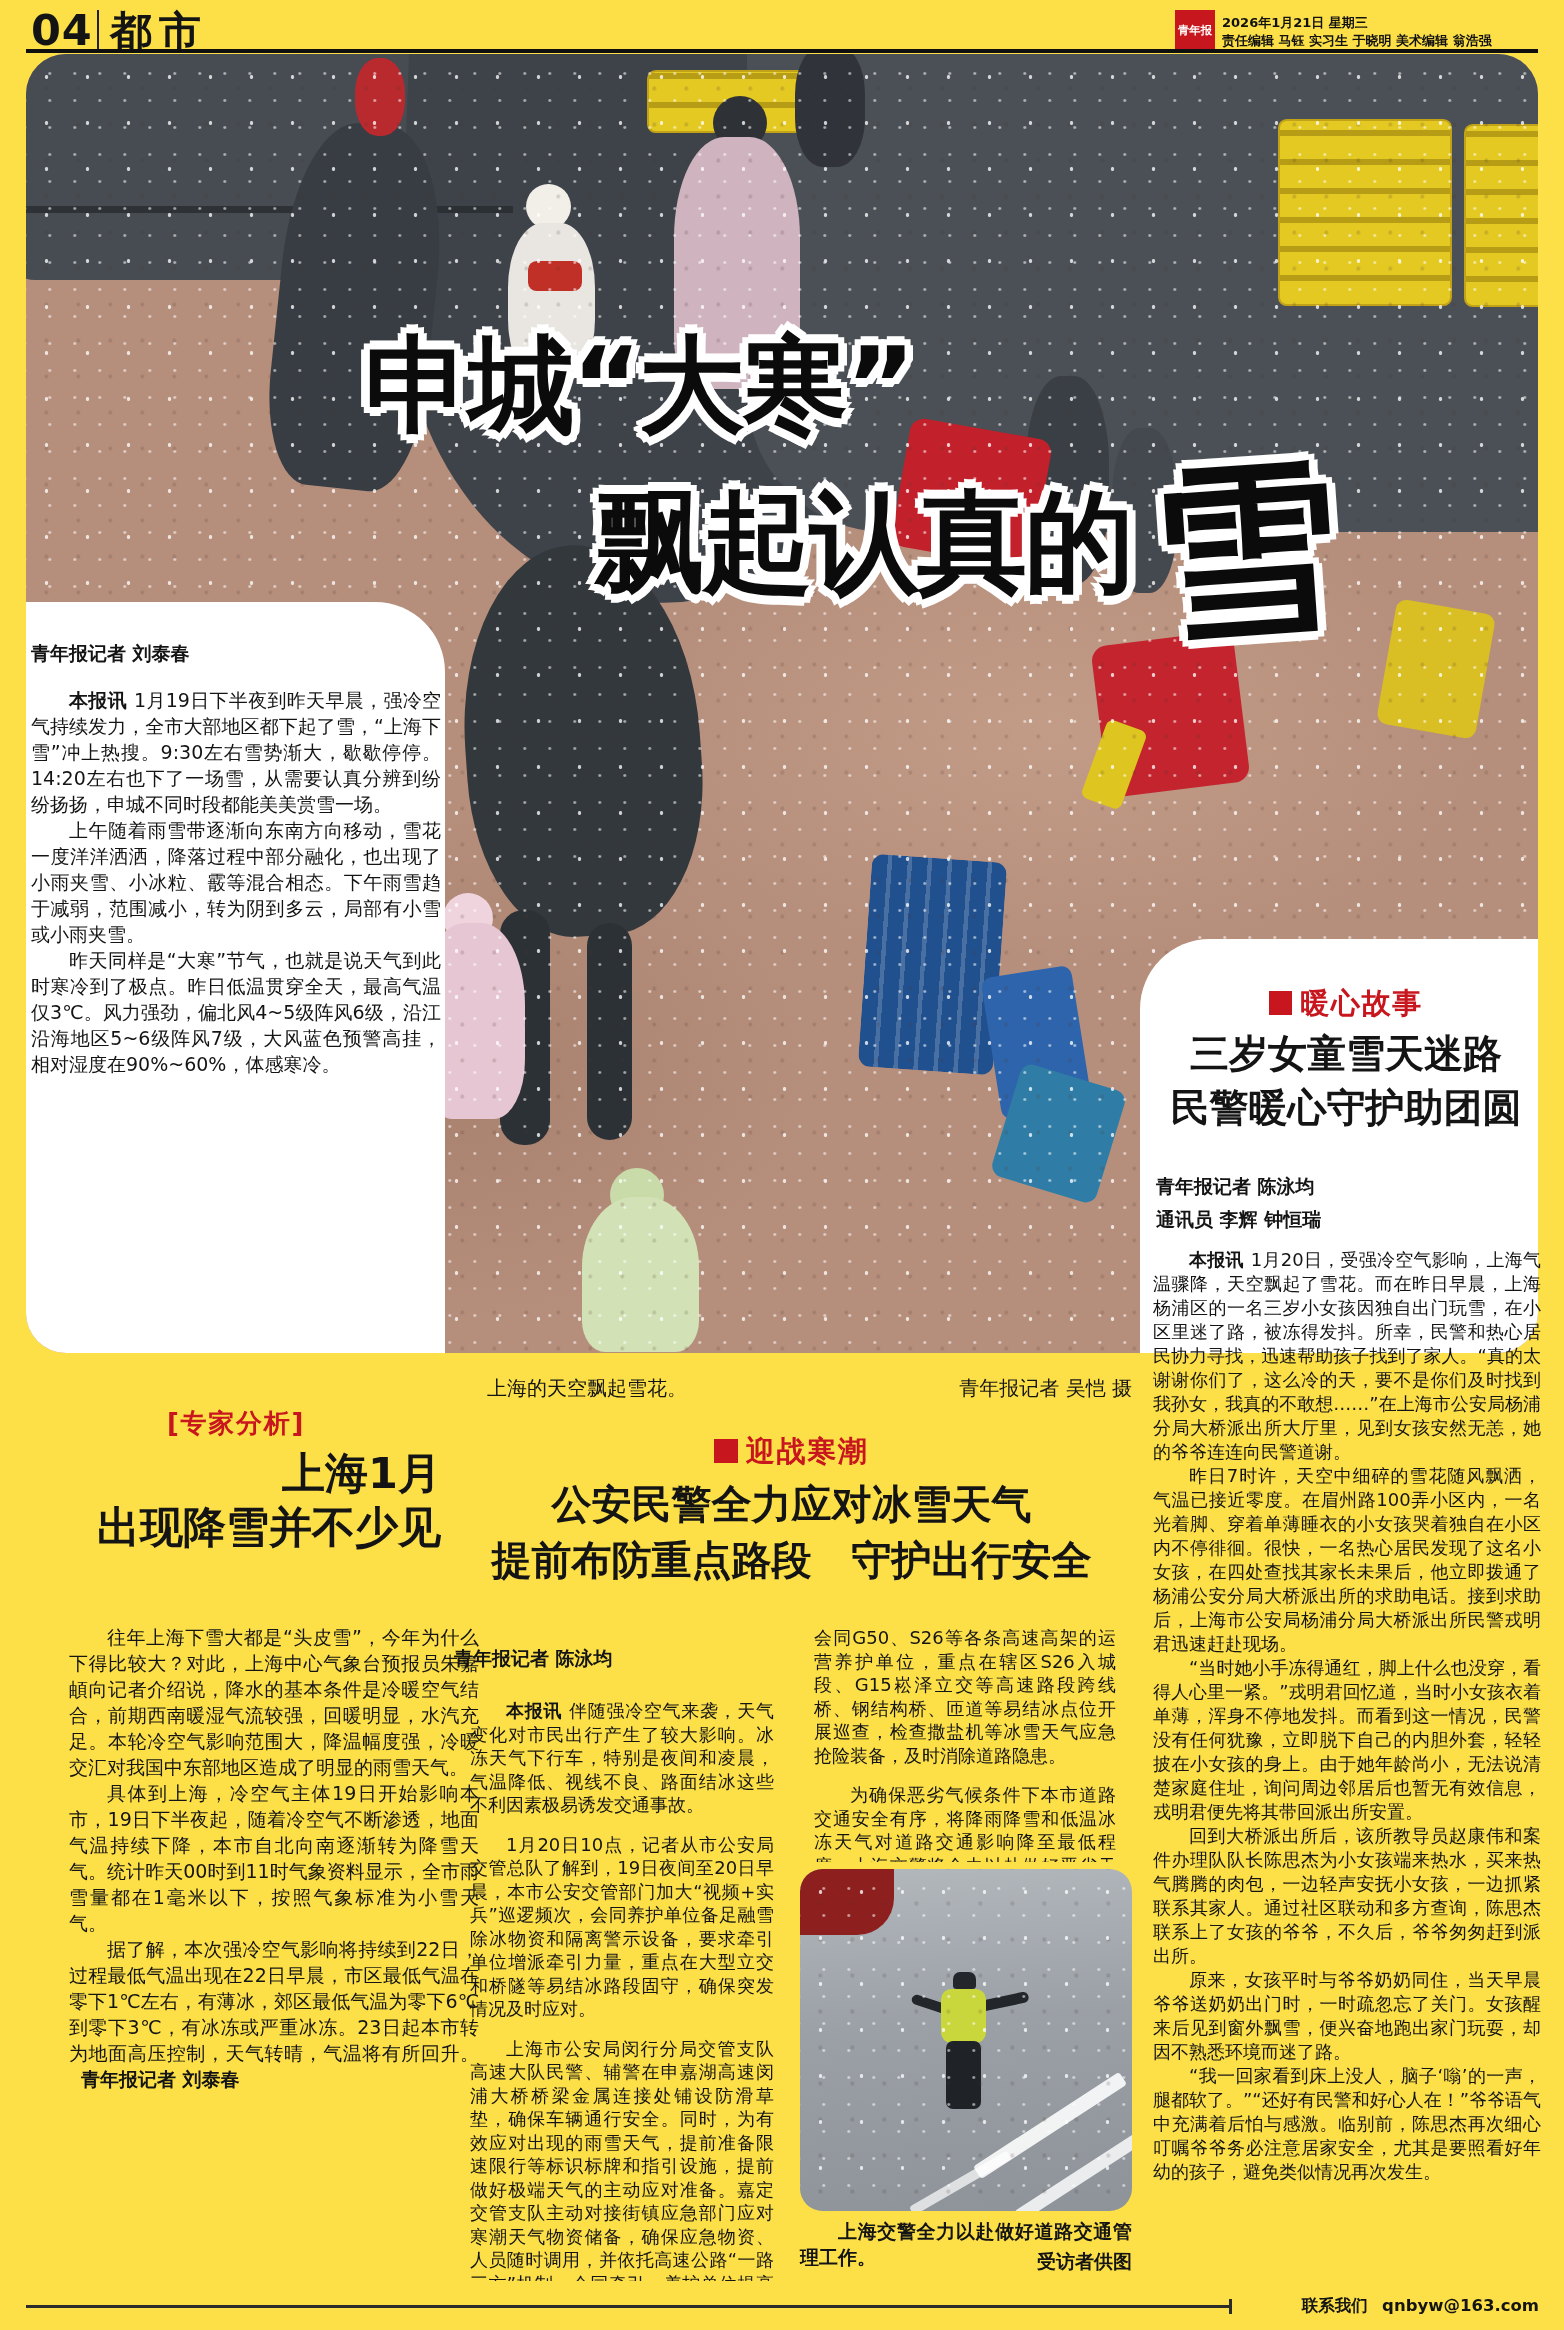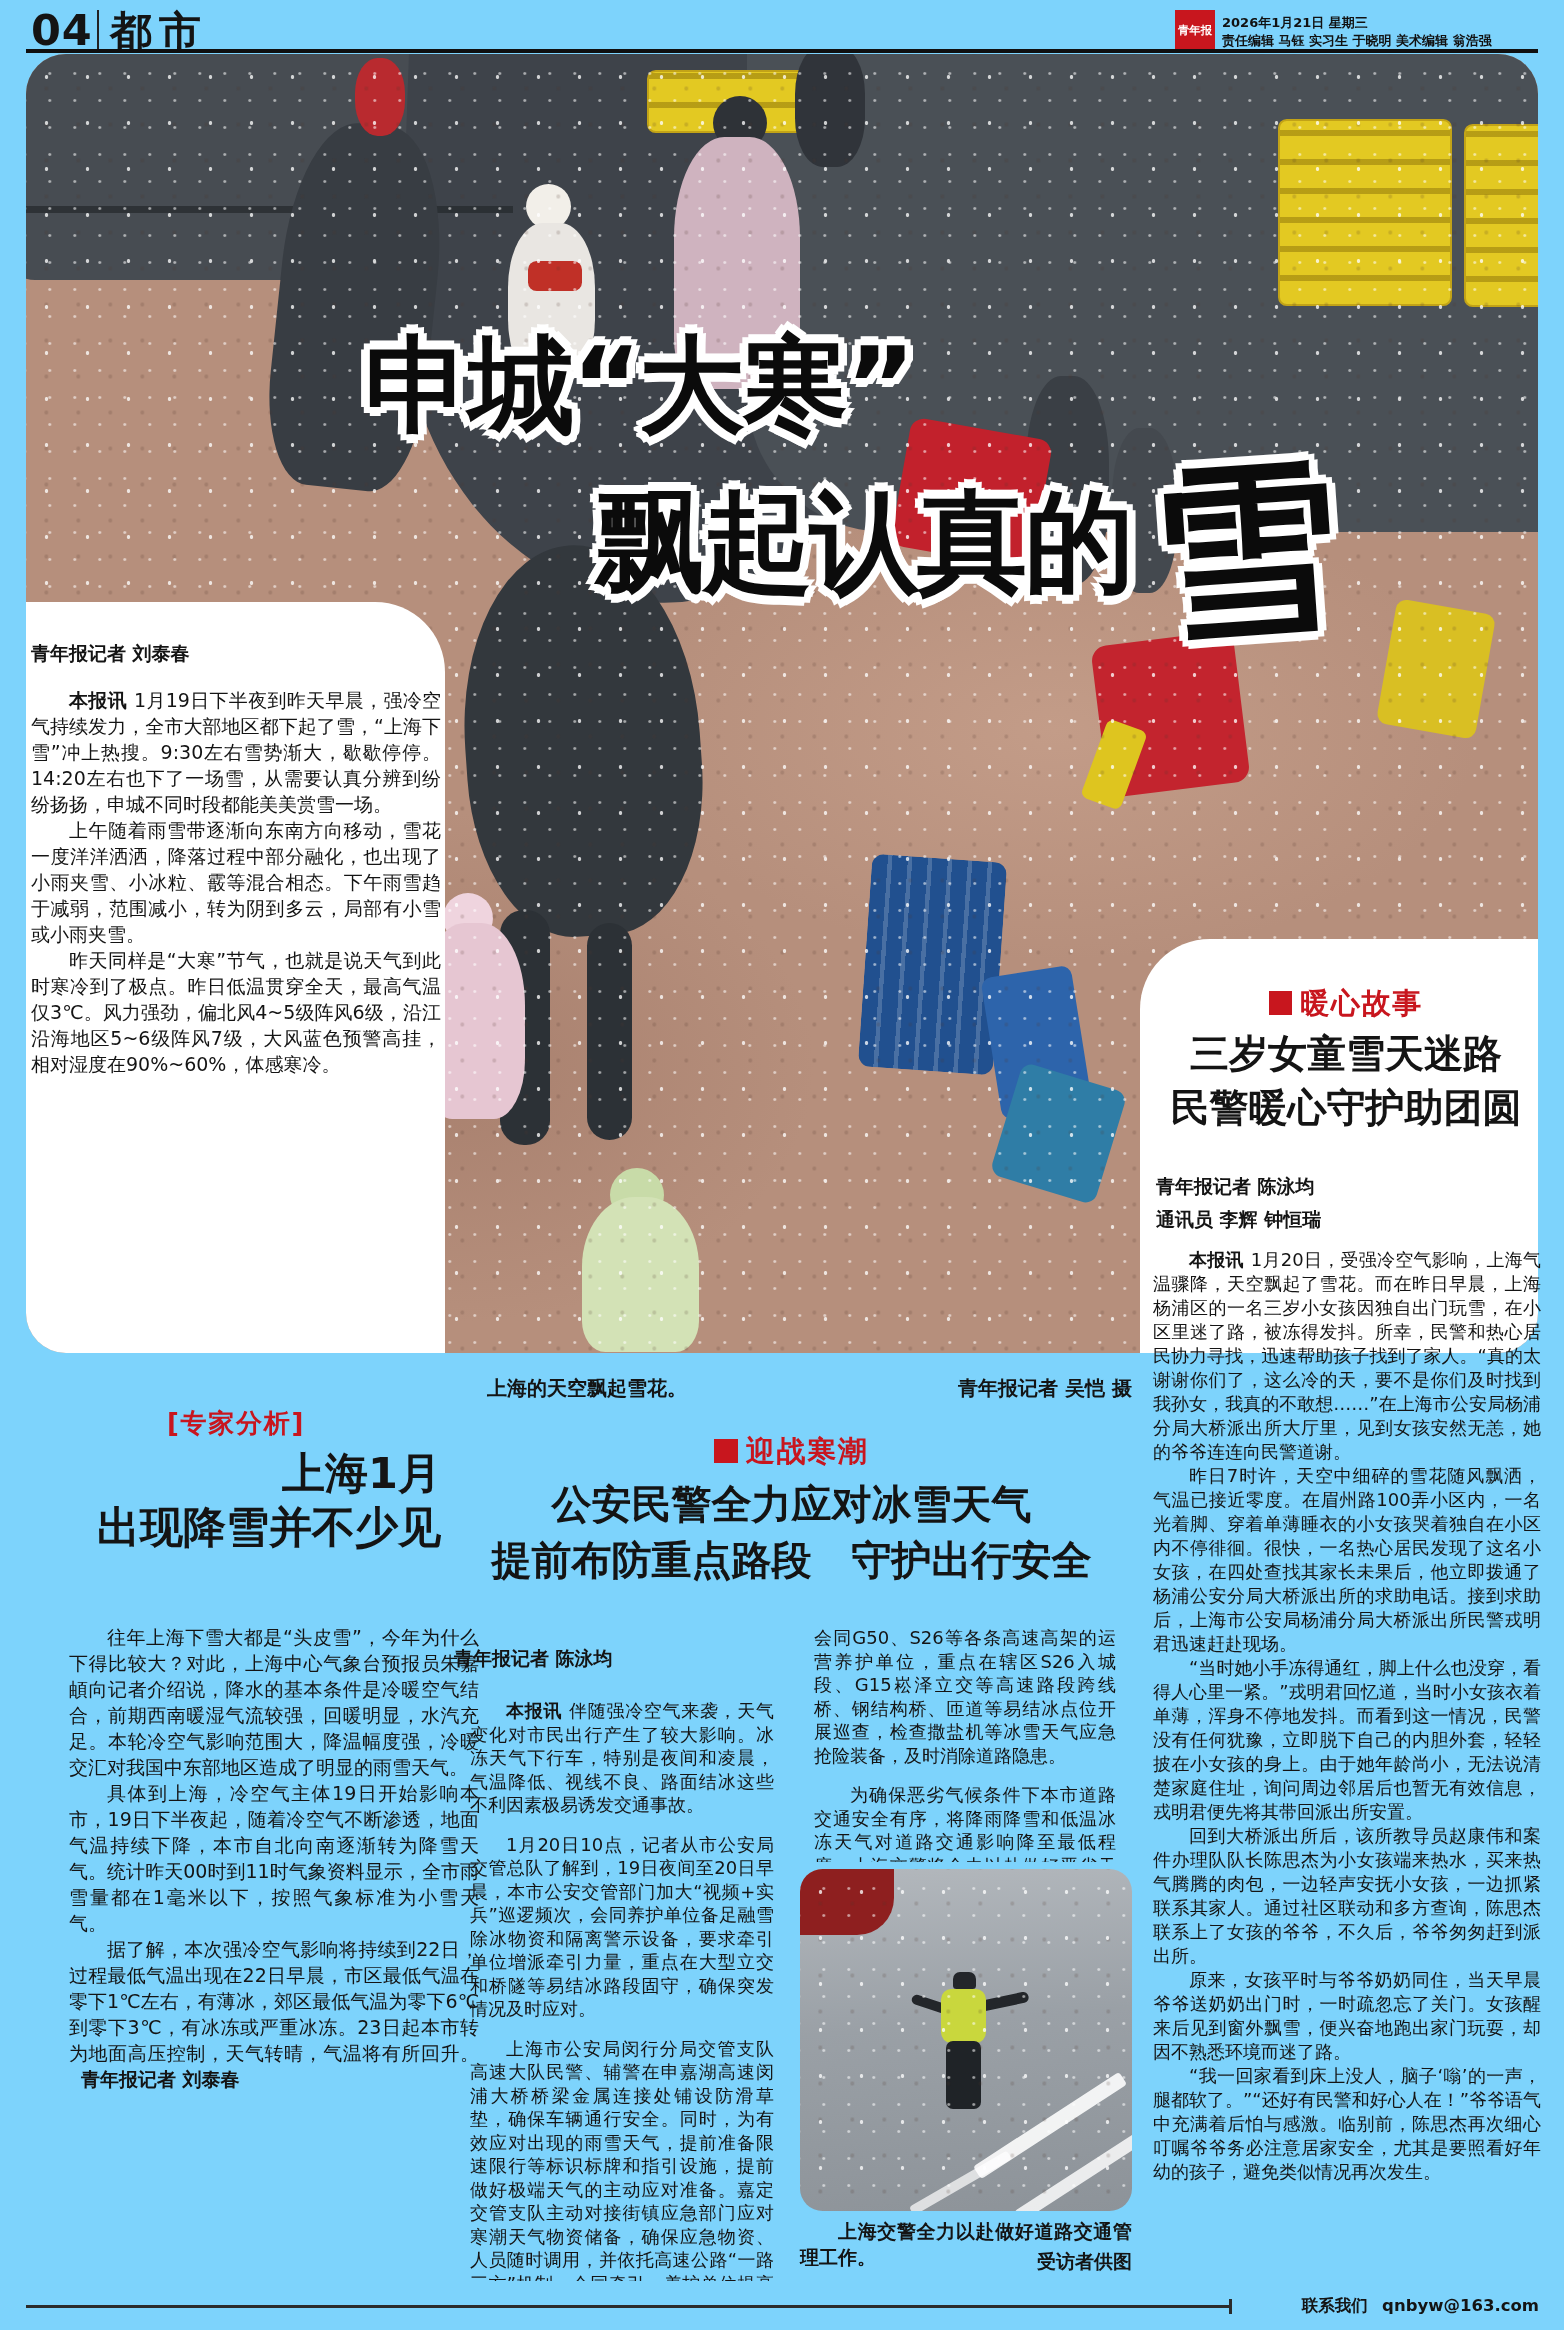--- a/index.html
+++ b/index.html
@@ -1,16 +1,16 @@
 <!DOCTYPE html>
 <html style="font-size:14px"><head>
 <meta charset="utf-8">
 <style>
   html,body{margin:0;padding:0;background:#e8e8e8;}
-  #page{position:relative;width:1565px;height:2330px;background:#7dd3fc;overflow:hidden;
+  #page{position:relative;width:1565px;height:2330px;background:#fde047;overflow:hidden;
         font-family:"DejaVu Sans","Liberation Sans",sans-serif;color:#141414;}
   [data-name]{box-sizing:border-box;}
 
   
   .page-num{position:absolute;left:31px;top:5.2px;font-size:43px;font-weight:bold;letter-spacing:0.9px;}
   .hdr-divider{position:absolute;left:97px;top:10.4px;width:1.7px;height:42px;background:#222;}
   .section-name{position:absolute;left:110px;top:3.5px;font-size:42px;font-weight:bold;letter-spacing:7px;}
   .logo-box{position:absolute;left:1175px;top:10.4px;width:40px;height:42px;background:#c8161e;
             color:#fff;font-size:11.3px;font-weight:bold;display:flex;align-items:center;justify-content:center;
             text-align:center;line-height:12px;}
@@ -89,21 +89,21 @@
   
   .a1-byline{position:absolute;left:31px;top:641px;}
   .a1-body{position:absolute;left:31px;top:687px;width:410px;height:711px;}
   .expert-kicker{left:31px;top:1406px;width:410px;font-size:26px;letter-spacing:1.7px;}
   .expert-h{position:absolute;left:31px;top:1446px;width:410px;text-align:right;font-size:43px;font-weight:900;line-height:54px;}
   .expert-body{position:absolute;left:31px;top:1624px;width:410px;height:721px;margin-left:38px;}
   .tail-byline{font-weight:bold;margin-left:12px;}
 
   
   .cap-row{position:absolute;left:487px;top:1375px;width:645px;display:flex;justify-content:space-between;
-           font-size:20px;font-weight:bold;}
+           font-size:20px;font-weight:normal;}
 
   
   .mid-kicker{left:450px;top:1432px;width:683px;font-size:29px;letter-spacing:1.7px;}
   .mid-h{position:absolute;left:450px;top:1476px;width:683px;text-align:center;font-weight:900;font-size:40px;line-height:56px;}
   .mid-byline{position:absolute;left:454px;top:1646px;}
   .mid-col{font-size:18px;line-height:23.5px;text-align:justify;overflow:hidden;position:absolute;}
   .mid-col p{margin:16px;text-indent:2em;}
   .mid-col1{left:454px;top:1683px;width:336px;height:598px;}
   .mid-col2{left:798px;top:1610px;width:334px;height:252px;}
 

